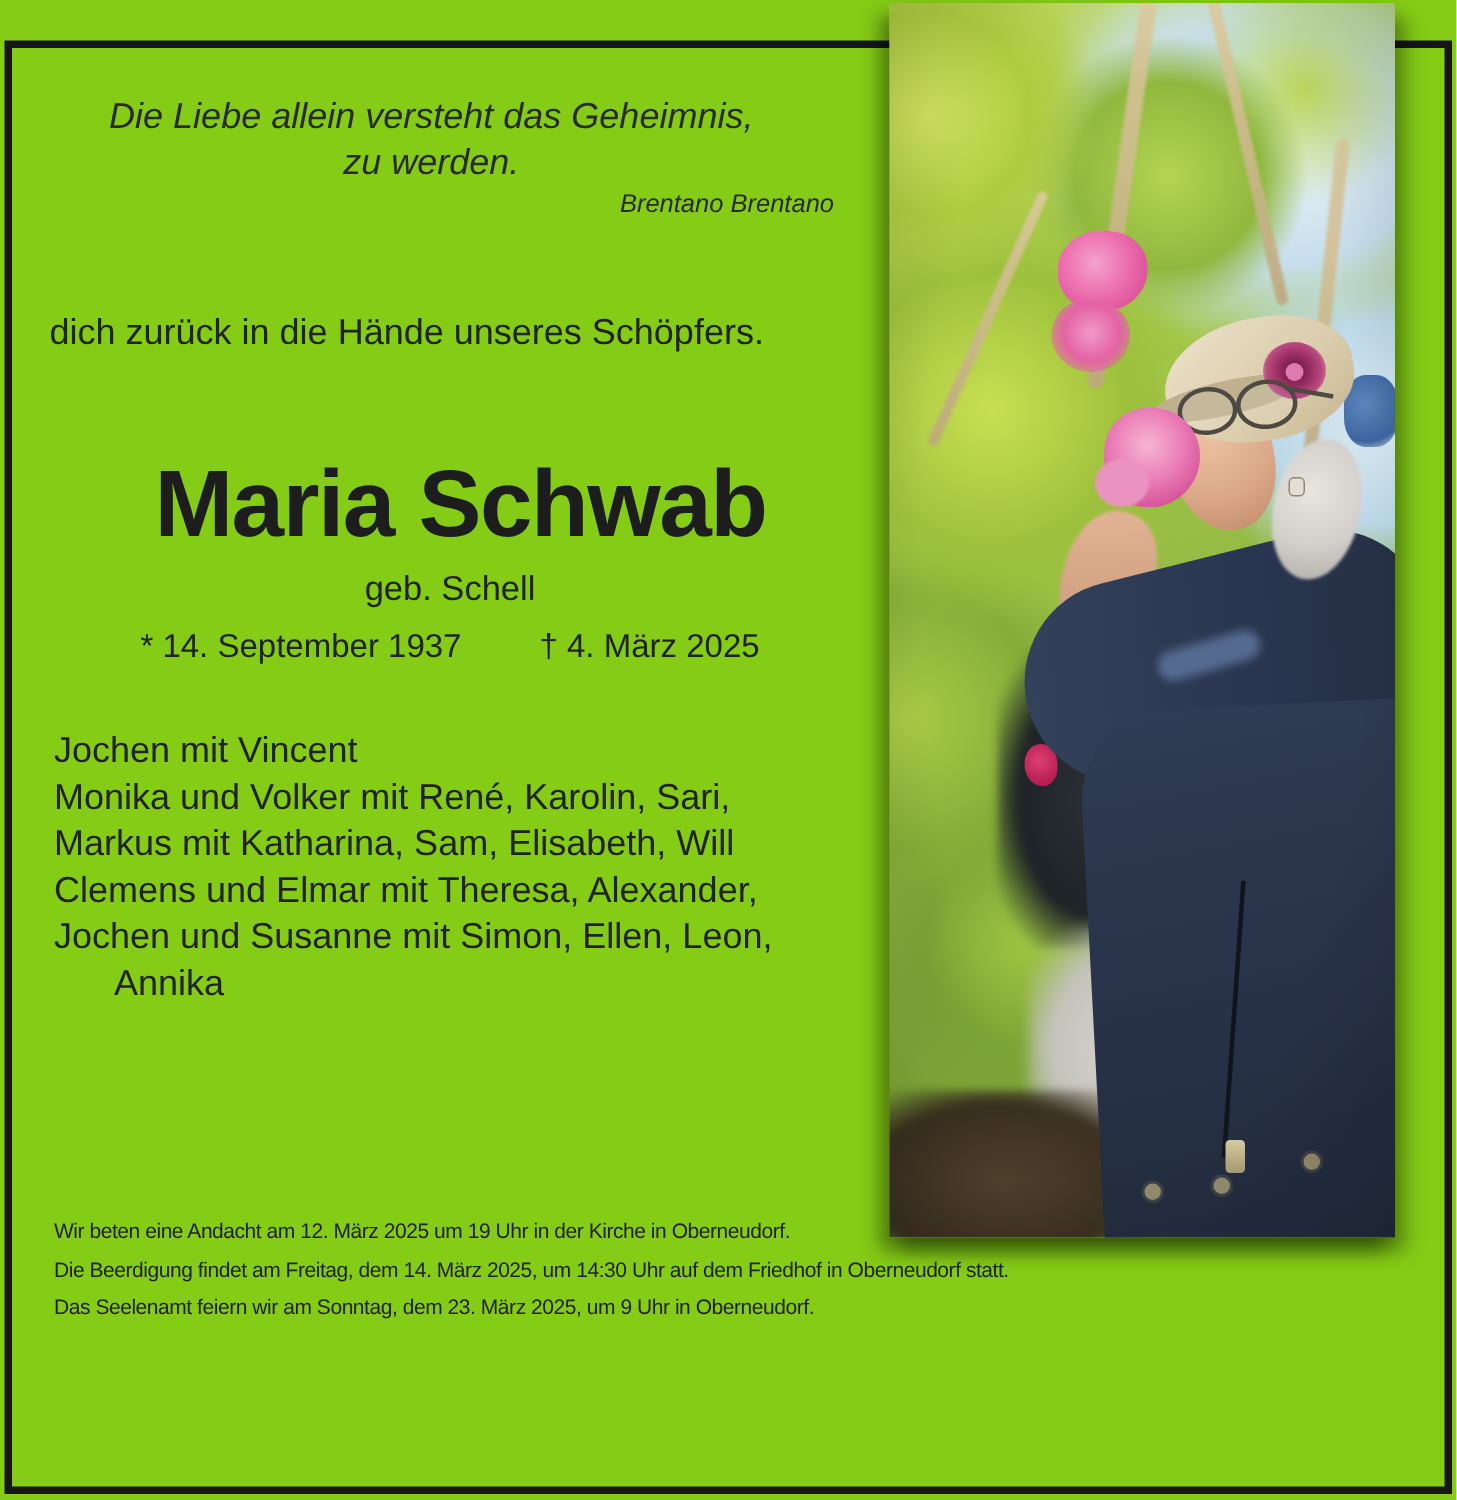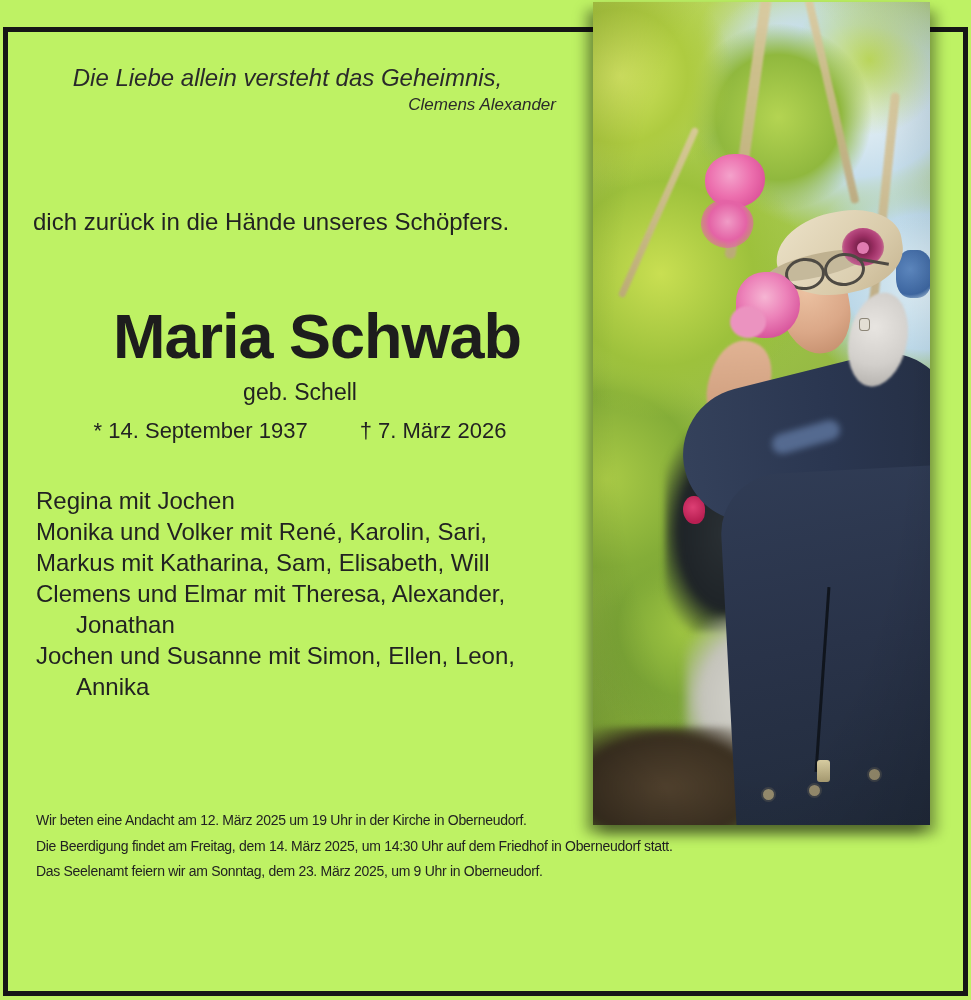--- a/index.html
+++ b/index.html
@@ -1,40 +1,40 @@
 <!DOCTYPE html>
 <html><head>
 <meta charset="utf-8">
 <style>
   html, body { margin:0; padding:0; background:#ffffff; }
   body {
     width:971px; height:1000px; position:relative; overflow:hidden;
     font-family:"Liberation Sans", sans-serif; color:#222222;
   }
-  .page { position:absolute; inset:0; background:#bef264; }
+  .page { position:absolute; inset:0; background:#84cc16; }
 
   
   .frame {
     position:absolute; left:3px; top:27px; right:3px; bottom:4px;
     border:5px solid #161616; z-index:1; background:transparent;
   }
 
   .txt { position:absolute; z-index:2; }
 
   .quote {
     left:15px; top:62px; width:545px; text-align:center;
     font-style:italic; font-size:24px; line-height:31px; color:#2a2a2a;
   }
   .quote .attribution {
     margin-top:1px; text-align:right; font-size:17px; line-height:22px; padding-right:4px;
   }
 
   .intro { left:33px; top:206px; font-size:24px; line-height:31px; }
 
-  .name-block { left:32px; top:303px; width:570px; text-align:center; }
+  .name-block { left:22px; top:303px; width:570px; text-align:center; }
   .deceased-name {
     margin:0; font-size:63px; line-height:66px; font-weight:bold;
     letter-spacing:-1px; color:#1d1d1d;
   }
   .maiden { left:15px; top:378px; width:570px; text-align:center; font-size:23px; line-height:28px; }
   .dates {
     left:15px; top:415px; width:570px; display:flex; justify-content:center;
     gap:52px; font-size:22px; line-height:32px;
   }
 
@@ -144,43 +144,43 @@
 </style>
 </head>
 <body>
 
 <div class="page">
 
   <div class="frame"></div>
 
   <div class="txt quote">
     <div>Die Liebe allein versteht das Geheimnis,</div>
-    <div class="attribution">Clemens Alexander</div>
+    <div>zu werden.</div>
+    <div class="attribution">Brentano Brentano</div>
   </div>
 
   <div class="txt intro">
     <div>dich zurück in die Hände unseres Schöpfers.</div>
   </div>
 
   <div class="txt name-block">
     <h1 class="deceased-name">Maria Schwab</h1>
   </div>
   <div class="txt maiden">geb. Schell</div>
 
   <div class="txt dates">
     <span>* 14. September 1937</span>
-    <span>† 7. März 2026</span>
+    <span>† 4. März 2025</span>
   </div>
 
   <div class="txt mourners">
-    <div>Regina mit Jochen</div>
+    <div>Jochen mit Vincent</div>
     <div>Monika und Volker mit René, Karolin, Sari,</div>
     <div>Markus mit Katharina, Sam, Elisabeth, Will</div>
     <div>Clemens und Elmar mit Theresa, Alexander,</div>
-    <div class="indent">Jonathan</div>
     <div>Jochen und Susanne mit Simon, Ellen, Leon,</div>
     <div class="indent">Annika</div>
   </div>
 
 
   <div class="txt announcements">
     <p>Wir beten eine Andacht am 12. März 2025 um 19 Uhr in der Kirche in Oberneudorf.</p>
     <p>Die Beerdigung findet am Freitag, dem 14. März 2025, um 14:30 Uhr auf dem Friedhof in Oberneudorf statt.</p>
     <p>Das Seelenamt feiern wir am Sonntag, dem 23. März 2025, um 9 Uhr in Oberneudorf.</p>
   </div>

